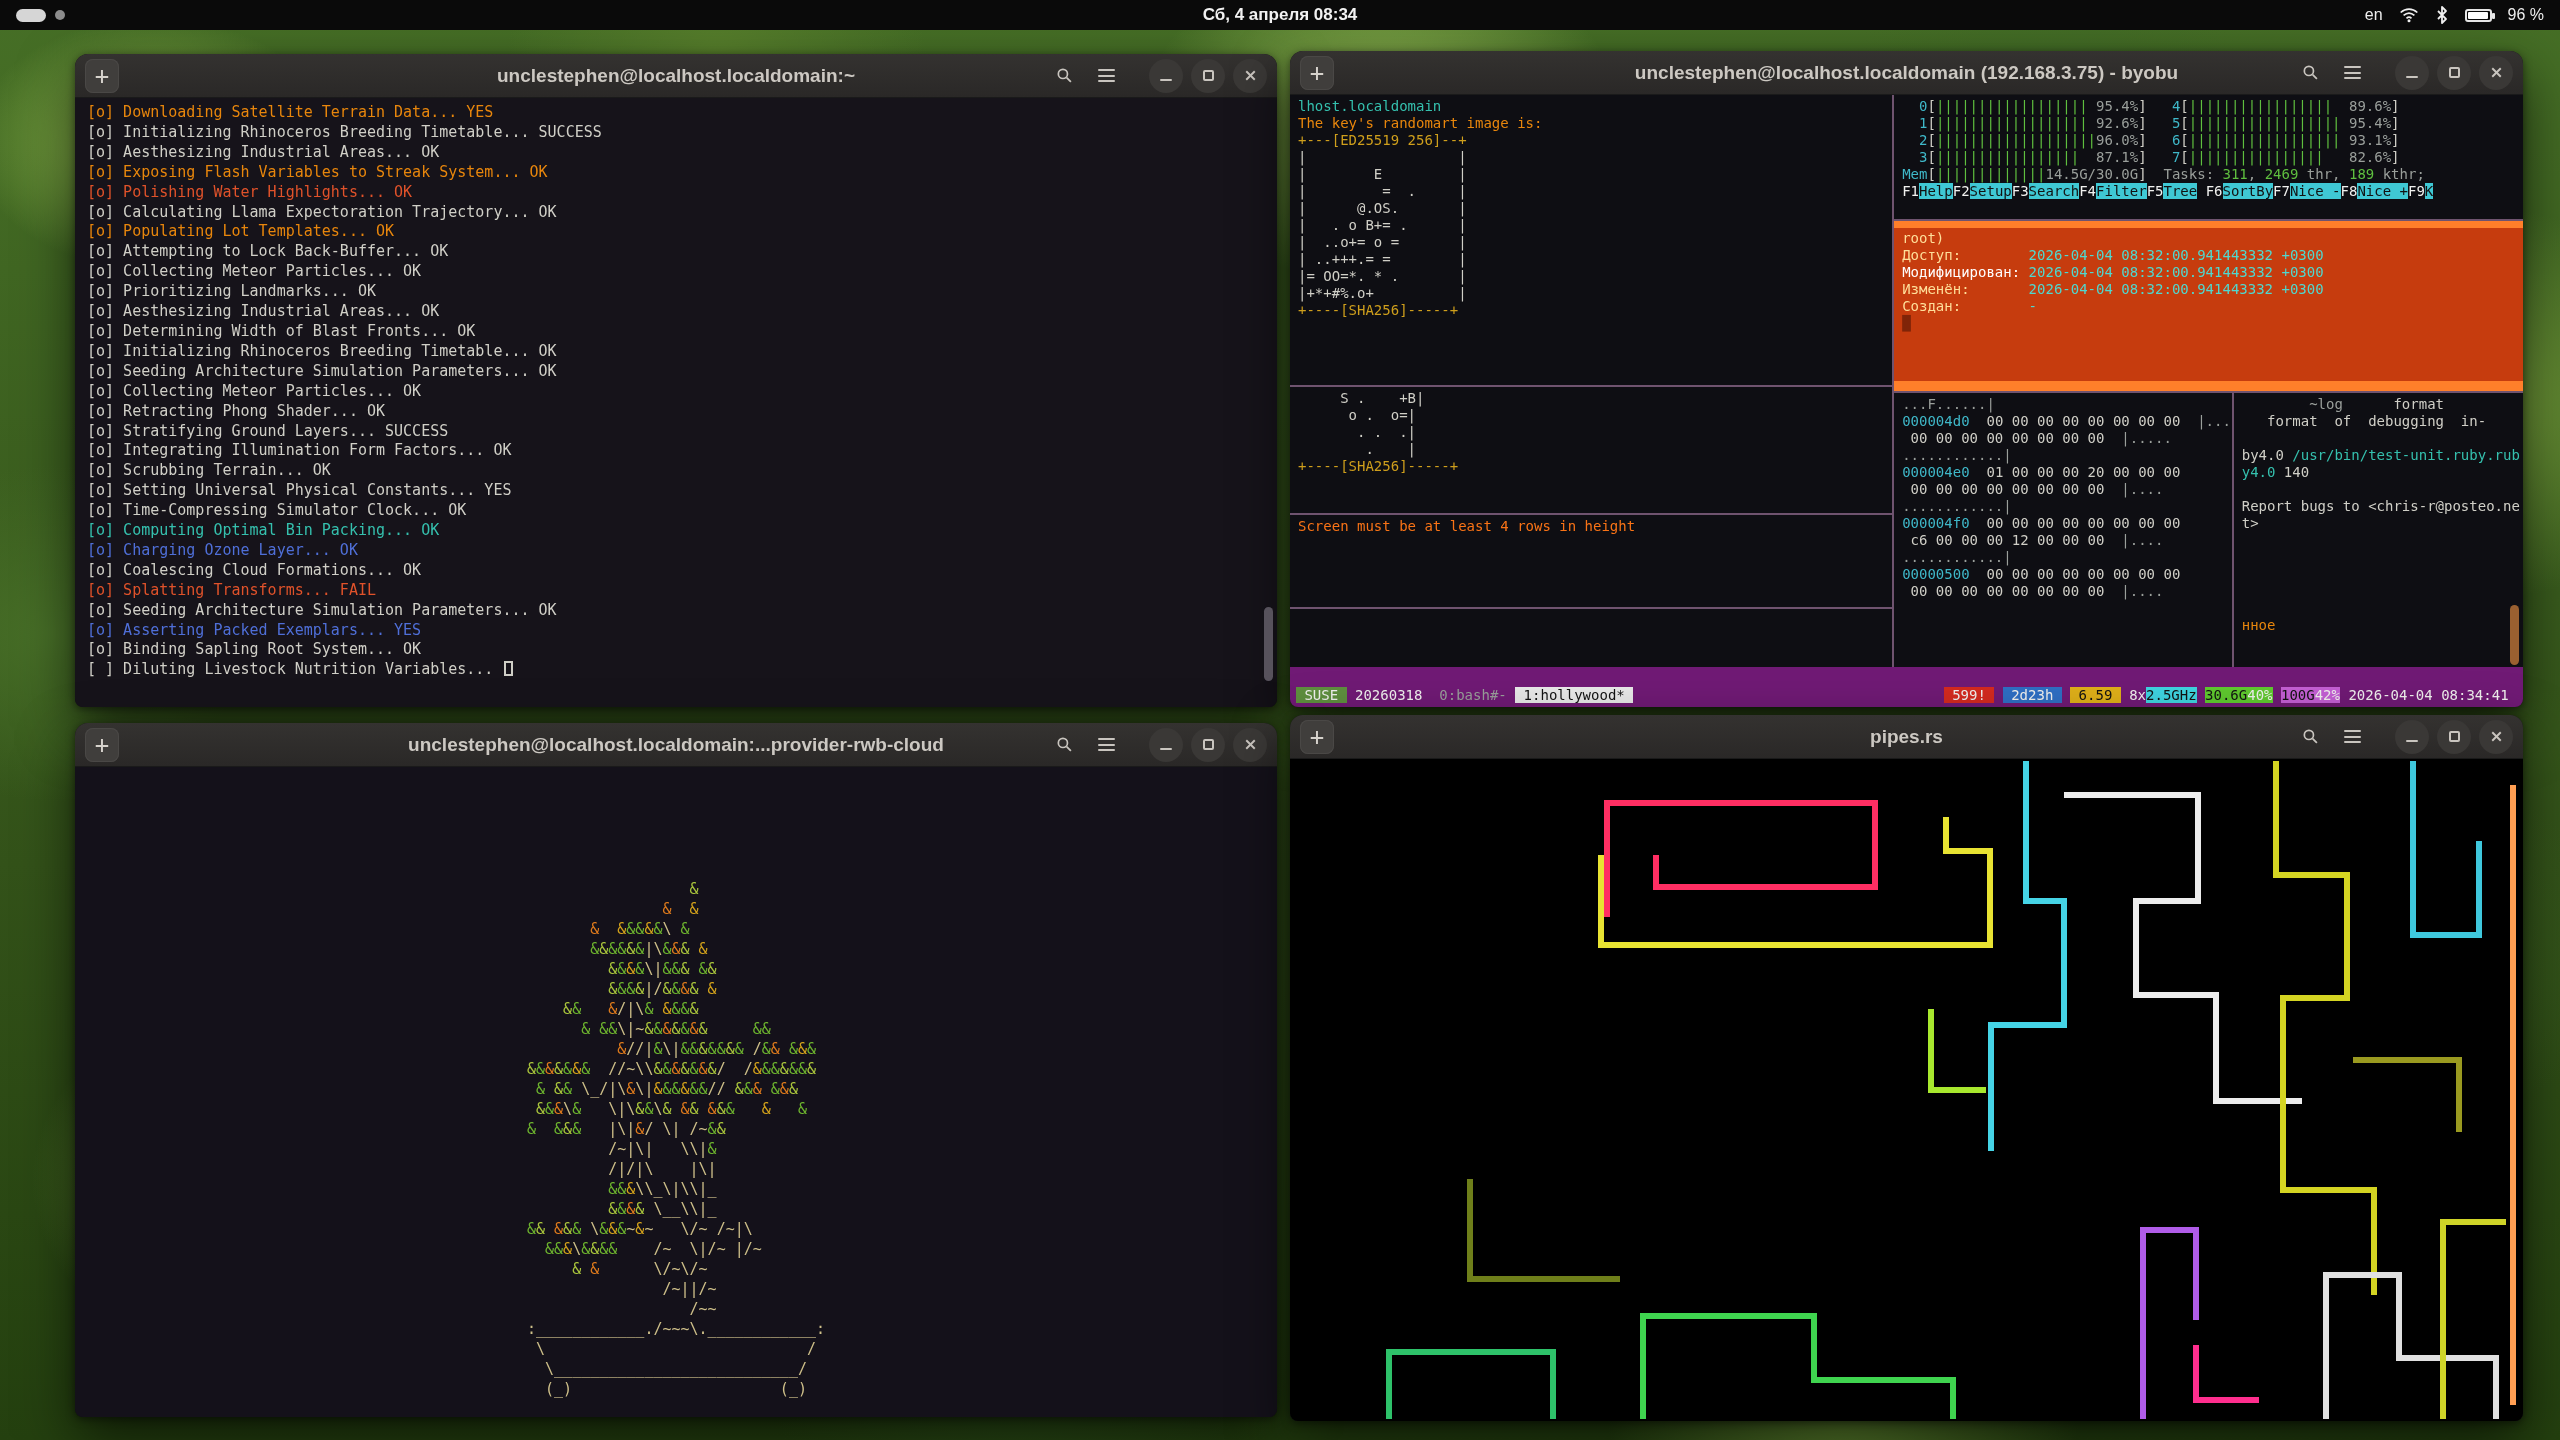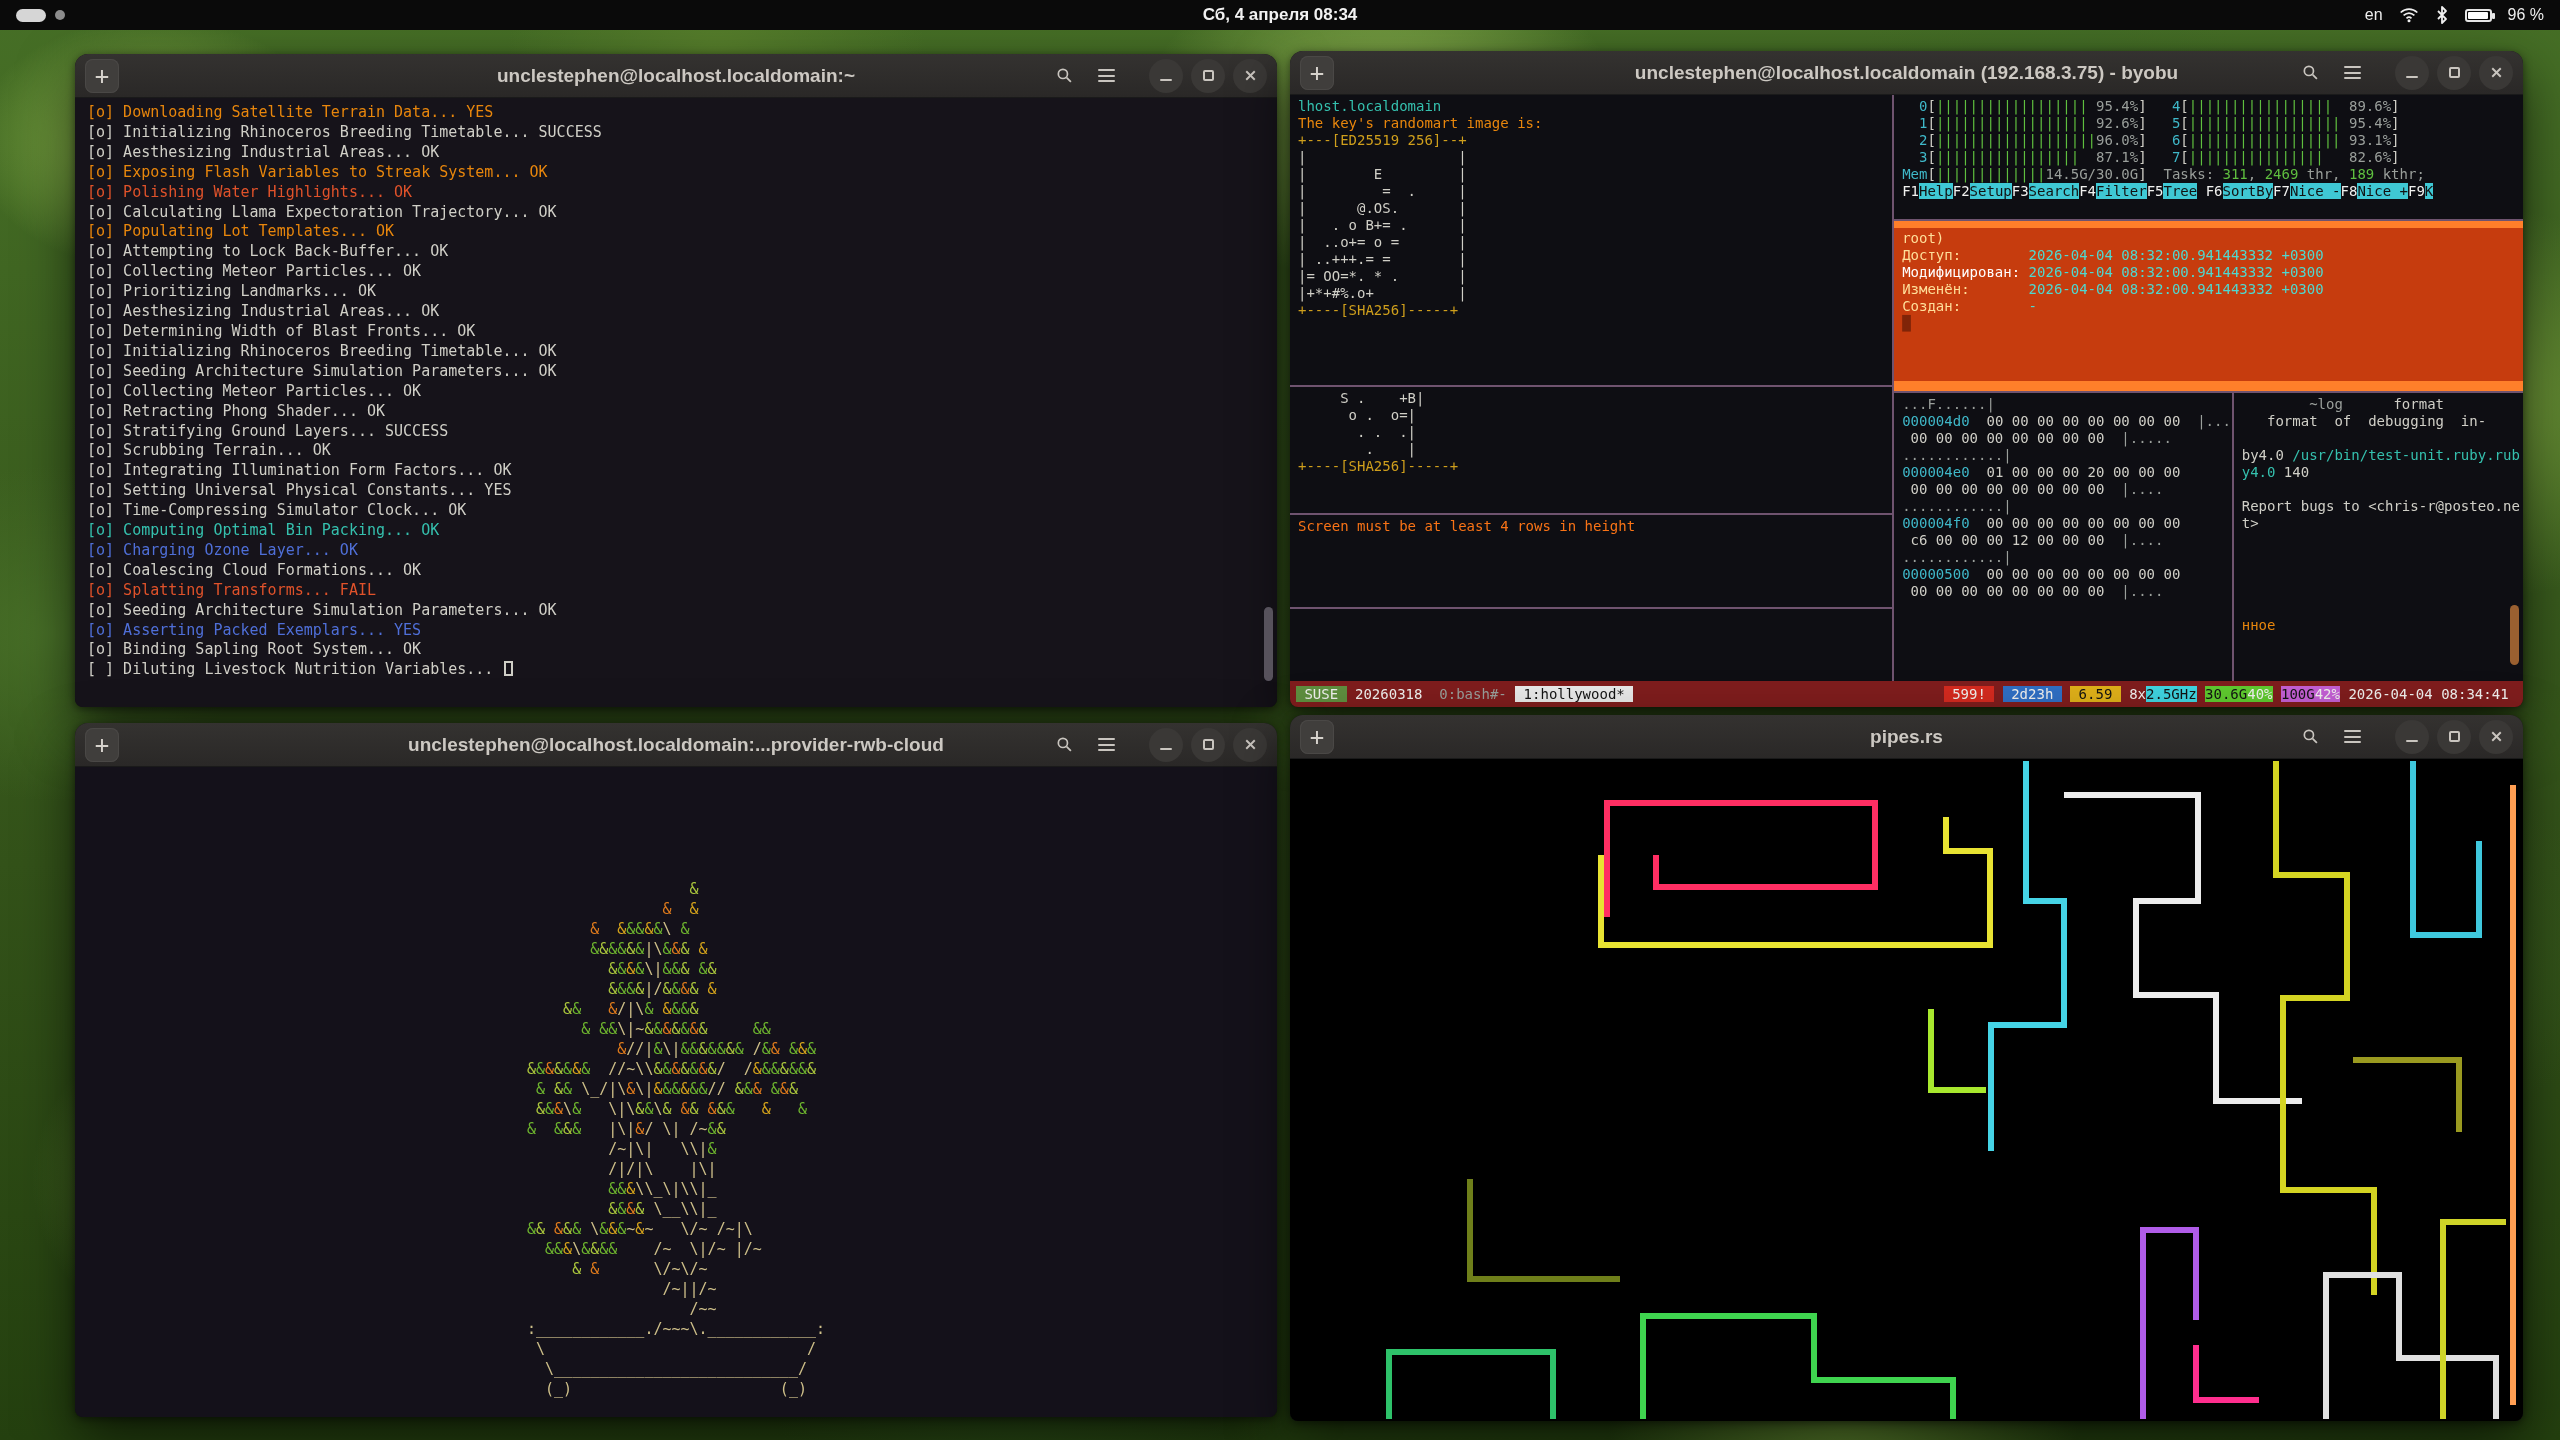--- a/index.html
+++ b/index.html
@@ -66,21 +66,21 @@
   .pane.fill{flex:1}
   .pane.htop{height:126px;border-bottom:2px solid #6f536f}
   .statpane{height:172px;border-bottom:2px solid #6f536f;background:#c63c0e;display:flex;flex-direction:column}
   .strip{height:7px;background:#ff7f2a}
   .stripb{height:10px;margin-top:auto}
   .statcontent{padding:2px 8px}
   .statcontent .tl{color:#ffdf9a}
   .hexrow{flex:1;display:flex;min-height:0}
   .pane.hex{width:54%;border-right:2px solid #6f536f}
   .pane.help{flex:1}
-  .bstatus{position:absolute;left:0;right:0;bottom:0;height:26px;background:#7f1d1d;display:flex;align-items:center;padding:0 6px;font-family:"DejaVu Sans Mono",monospace;overflow:hidden}
+  .bstatus{position:absolute;left:0;right:0;bottom:0;height:40px;background:#701a75;display:flex;align-items:flex-end;padding:0 6px;font-family:"DejaVu Sans Mono",monospace;overflow:hidden}
   .bstatus .tl{font-size:14px;line-height:24px;color:#cfcfcf}
   .bs-right{margin-left:auto}
   
   .tree-body{background:#14111a}
   .tree-body .art{width:fit-content;margin:112px auto 0}
   .tree-body .tl{font-size:15px;line-height:20px}
   
   .pipes-body{background:#000}
   .pipes-body svg{position:absolute;inset:0;width:100%;height:100%}
 </style>
@@ -161,22 +161,22 @@
         <div class="tl"><span style="color: rgb(208, 207, 199);">[o] Attempting to Lock Back-Buffer... OK</span></div>
         <div class="tl"><span style="color: rgb(208, 207, 199);">[o] Collecting Meteor Particles... OK</span></div>
         <div class="tl"><span style="color: rgb(208, 207, 199);">[o] Prioritizing Landmarks... OK</span></div>
         <div class="tl"><span style="color: rgb(208, 207, 199);">[o] Aesthesizing Industrial Areas... OK</span></div>
         <div class="tl"><span style="color: rgb(208, 207, 199);">[o] Determining Width of Blast Fronts... OK</span></div>
         <div class="tl"><span style="color: rgb(208, 207, 199);">[o] Initializing Rhinoceros Breeding Timetable... OK</span></div>
         <div class="tl"><span style="color: rgb(208, 207, 199);">[o] Seeding Architecture Simulation Parameters... OK</span></div>
         <div class="tl"><span style="color: rgb(208, 207, 199);">[o] Collecting Meteor Particles... OK</span></div>
         <div class="tl"><span style="color: rgb(208, 207, 199);">[o] Retracting Phong Shader... OK</span></div>
         <div class="tl"><span style="color: rgb(208, 207, 199);">[o] Stratifying Ground Layers... SUCCESS</span></div>
+        <div class="tl"><span style="color: rgb(208, 207, 199);">[o] Integrating Illumination Form Factors... OK</span></div>
         <div class="tl"><span style="color: rgb(208, 207, 199);">[o] Scrubbing Terrain... OK</span></div>
-        <div class="tl"><span style="color: rgb(208, 207, 199);">[o] Integrating Illumination Form Factors... OK</span></div>
         <div class="tl"><span style="color: rgb(208, 207, 199);">[o] Setting Universal Physical Constants... YES</span></div>
         <div class="tl"><span style="color: rgb(208, 207, 199);">[o] Time-Compressing Simulator Clock... OK</span></div>
         <div class="tl"><span style="color: rgb(53, 192, 174);">[o] Computing Optimal Bin Packing... OK</span></div>
         <div class="tl"><span style="color: rgb(79, 111, 216);">[o] Charging Ozone Layer... OK</span></div>
         <div class="tl"><span style="color: rgb(208, 207, 199);">[o] Coalescing Cloud Formations... OK</span></div>
         <div class="tl"><span style="color: rgb(224, 82, 42);">[o] Splatting Transforms... FAIL</span></div>
         <div class="tl"><span style="color: rgb(208, 207, 199);">[o] Seeding Architecture Simulation Parameters... OK</span></div>
         <div class="tl"><span style="color: rgb(79, 111, 216);">[o] Asserting Packed Exemplars... YES</span></div>
         <div class="tl"><span style="color: rgb(208, 207, 199);">[o] Binding Sapling Root System... OK</span></div>
         <div class="tl"><span style="color: rgb(208, 207, 199);">[ ] Diluting Livestock Nutrition Variables... </span><span class="cursor-outline"></span></div>

